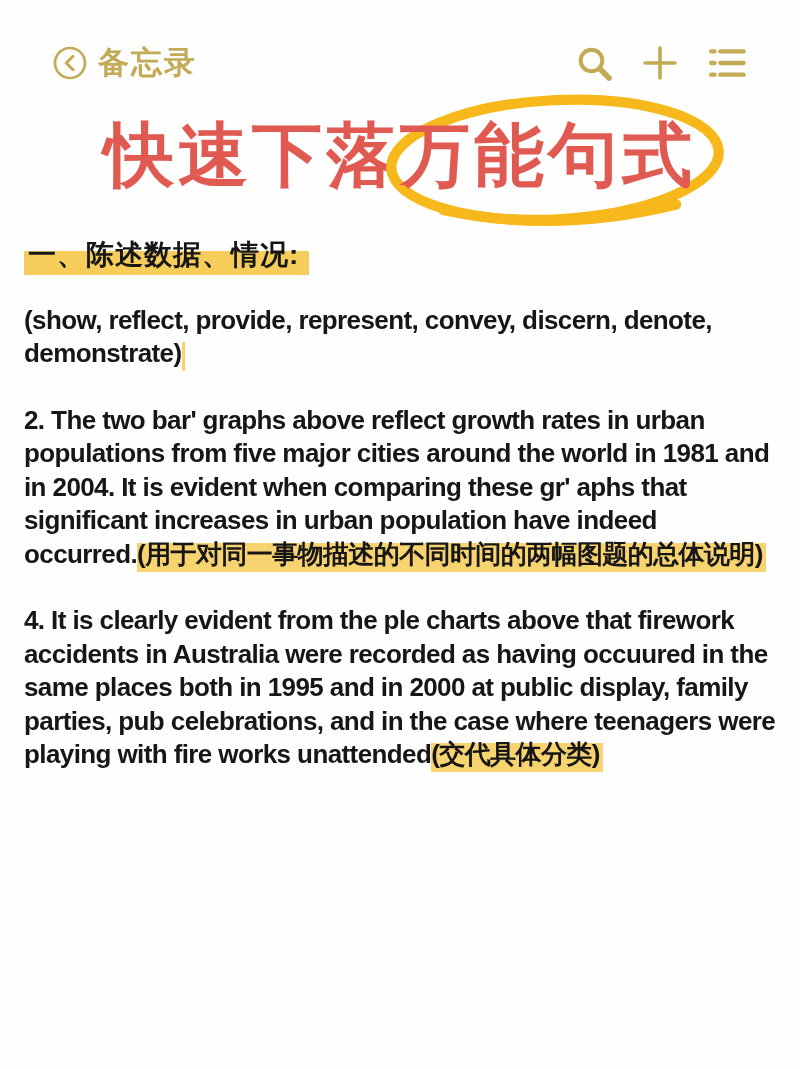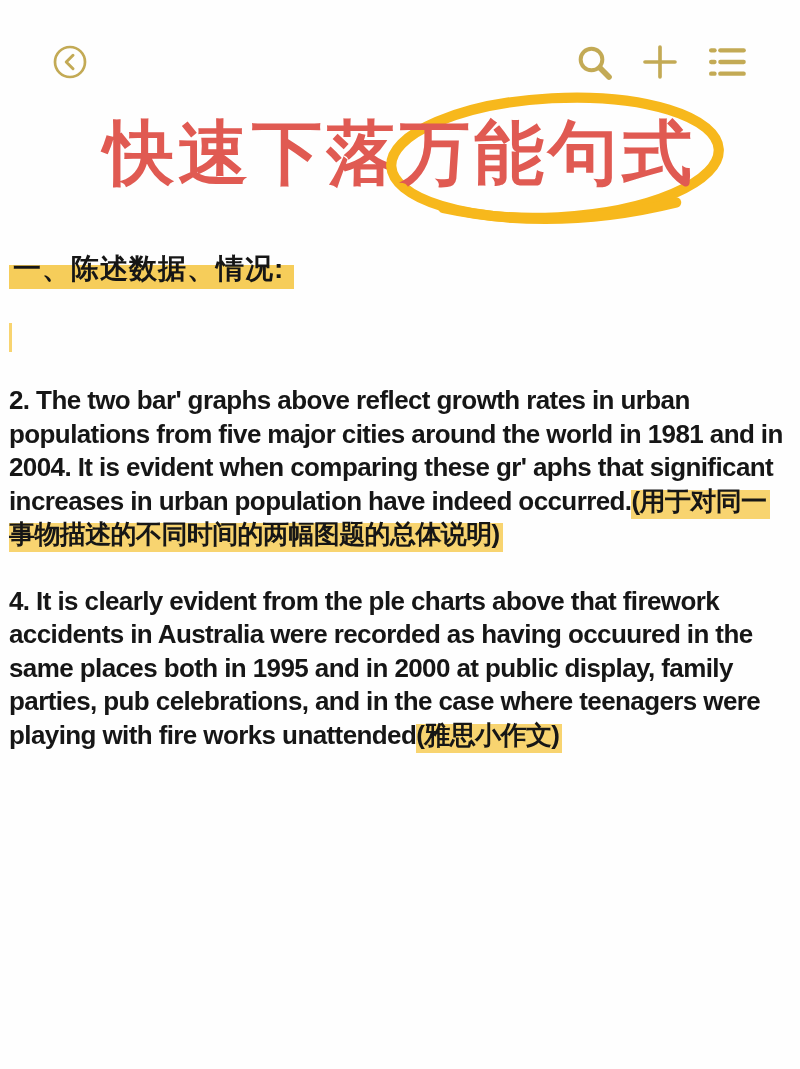--- a/index.html
+++ b/index.html
@@ -54,22 +54,22 @@
     color:var(--circle-yellow);
     z-index:0;
     overflow:visible;
   }
   .hand-ellipse ellipse,.hand-ellipse path{
     stroke:currentColor;fill:none;stroke-width:11;stroke-linecap:round;
   }
 
   
   .note-body{
-    padding:0 9px;
-    margin-top:48px;
+    padding:0 24px;
+    margin-top:32px;
     font-size:26px;
     line-height:33.5px;
     font-weight:700;
     letter-spacing:-0.6px;
     color:var(--text-black);
   }
   .section-heading{
     font-size:28px;
     letter-spacing:1px;
     margin-bottom:32px;
@@ -96,20 +96,21 @@
 <div class="page">
 
   <header class="nav">
     <div class="nav-left">
       <span class="icon">
         <svg width="36" height="36" viewBox="0 0 24 24" fill="none" stroke="currentColor" stroke-width="1.8">
           <circle cx="12" cy="12" r="10"></circle>
           <path d="M14 7.5 L9.5 12 L14 16.5" stroke-width="2" stroke-linecap="round" stroke-linejoin="round"></path>
         </svg>
       </span>
+      <span class="label">备忘录</span>
     </div>
     <div class="nav-right">
       <span class="icon">
         <svg width="40" height="40" viewBox="0 0 24 24" fill="none" stroke="currentColor" stroke-width="2.4">
           <circle cx="10.5" cy="10.5" r="6.5"></circle>
           <line x1="15.5" y1="15.5" x2="21" y2="21" stroke-width="3.4" stroke-linecap="round"></line>
         </svg>
       </span>
       <span class="icon">
         <svg width="40" height="40" viewBox="0 0 24 24" fill="none" stroke="currentColor" stroke-width="2.2" stroke-linecap="round">
@@ -133,21 +134,21 @@
   <h1 class="note-title">
     <span>快速下落</span><span class="circled-wrap"><svg class="hand-ellipse" viewBox="0 0 380 160" preserveAspectRatio="none" aria-hidden="true">
           <ellipse cx="190" cy="76" rx="176" ry="64" transform="rotate(-3 190 76)"></ellipse>
           <path d="M70 130 Q 190 156 320 124" stroke-width="13"></path>
         </svg><span class="txt">万能句式</span></span>
   </h1>
 
   <main class="note-body">
     <h2 class="section-heading"><mark>一、陈述数据、情况:</mark></h2>
 
-    <p class="para"><mark></mark></p>
+    <p class="para"><span>(show, reflect, provide, represent, convey, discern, denote, demonstrate)</span><mark></mark></p>
 
 
     <p class="para"><span>2. The two bar' graphs above reflect growth rates in urban populations from five major cities around the world in 1981 and in 2004. It is evident when comparing these gr' aphs that significant increases in urban population have indeed occurred.</span><mark>(用于对同一事物描述的不同时间的两幅图题的总体说明)</mark></p>
 
-    <p class="para"><span>4. It is clearly evident from the ple charts above that firework accidents in Australia were recorded as having occuured in the same places both in 1995 and in 2000 at public display, family parties, pub celebrations, and in the case where teenagers were playing with fire works unattended</span><mark>(雅思小作文)</mark></p>
+    <p class="para"><span>4. It is clearly evident from the ple charts above that firework accidents in Australia were recorded as having occuured in the same places both in 1995 and in 2000 at public display, family parties, pub celebrations, and in the case where teenagers were playing with fire works unattended</span><mark>(交代具体分类)</mark></p>
   </main>
 
 </div>
 
 </body></html>

